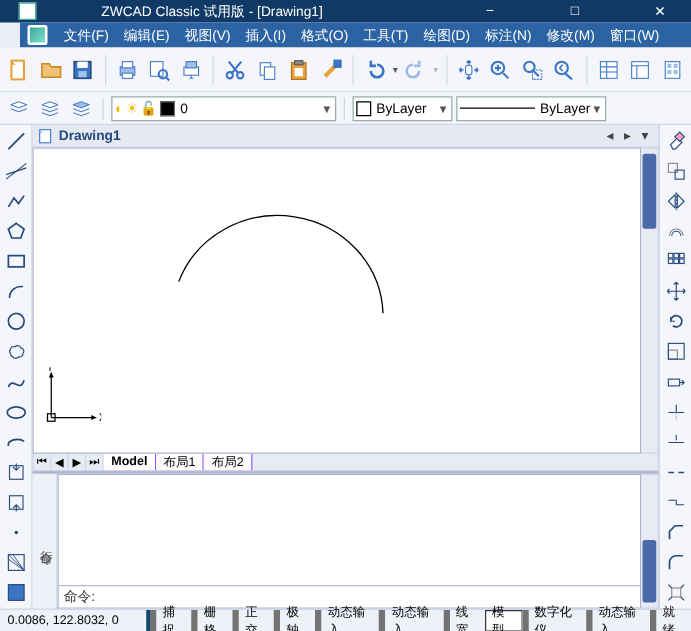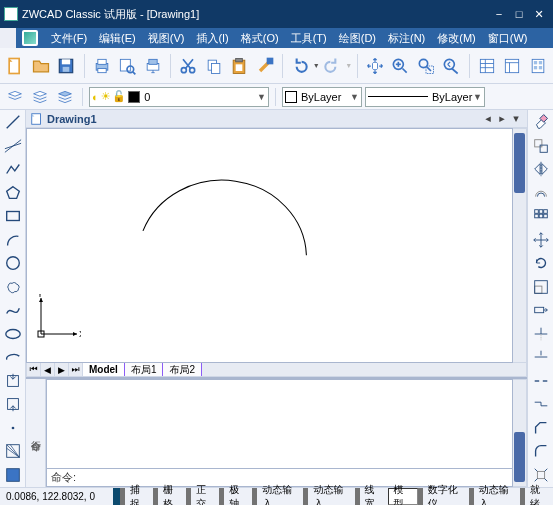--- a/index.html
+++ b/index.html
@@ -7,23 +7,23 @@
     margin: 0; padding: 0;
     font-family: "Microsoft YaHei", Tahoma, sans-serif;
     font-size: 11px;
     background: #eceef6;
     width: 553px; height: 505px;
     overflow: hidden;
     display: flex; flex-direction: column;
   }
   
   .titlebar {
-    height: 28px; background: #103966;
+    height: 18px; background: #103966;
     display: flex; align-items: center; color: #fff;
-    padding: 0 4px; font-size: 11px;
+    padding: 0 15px; font-size: 11px; gap: 48px;
   }
   .titlebar .logo { width: 14px; height: 14px; margin-right: 4px; position: relative; }
   .titlebar .logo::before { content:""; position:absolute; inset:0; border:1px solid #4a9; background:#fff; }
   .titlebar .title { flex: 1; }
   .titlebar .winbtn { width: 20px; text-align: center; cursor: default; }
 
   
   .menubar {
     height: 20px; background: #2c63a3;
     display: flex; align-items: center; padding: 0 6px; gap: 2px;
@@ -86,21 +86,21 @@
   .cmdside { width:20px; background:#eef1f8; border-right:1px solid #cfd7e6; display:flex; align-items:center; justify-content:center; writing-mode:vertical-rl; font-size:10px; color:#555; }
   .cmdbody { flex:1; display:flex; flex-direction:column; }
   .cmdhist { flex:1; background:#fff; border:1px solid #a9b6cf; }
   .cmdline { height:18px; background:#fff; border:1px solid #a9b6cf; border-top:none; display:flex; align-items:center; padding:0 4px; font-size:11px; }
   .cmdline .prompt { color:#333; margin-right:4px; }
   .cmdscroll { width:14px; background:#e7ebf3; border:1px solid #cfd7e6; border-left:none; position:relative; }
   .cmdscroll .thumb { position:absolute; bottom:4px; left:1px; right:1px; height:50px; background:#4a6aa8; border-radius:2px; }
 
   
   .statusbar { height:18px; background:#eef1f8; border-top:1px solid #cfd7e6; display:flex; align-items:stretch; font-size:10px; }
-  .statusbar .coord { padding:0 6px; border-right:7px solid #0c4a6e; display:flex; align-items:center; min-width:120px; }
+  .statusbar .coord { padding:0 6px; border-right:3px solid #0c4a6e; display:flex; align-items:center; min-width:120px; }
   .statusbar .filler { flex:1; }
   .statusbar .sbtn { padding:0 5px; border-left:5px solid #737373; display:flex; align-items:center; cursor:default; }
   .statusbar .sbtn.active { background:#fff; border:1px inset #888; }
 </style>
 </head>
 <body>
 
 <div class="titlebar">
   <div class="logo"></div>
   <div class="title">ZWCAD Classic 试用版 - [Drawing1]</div>

